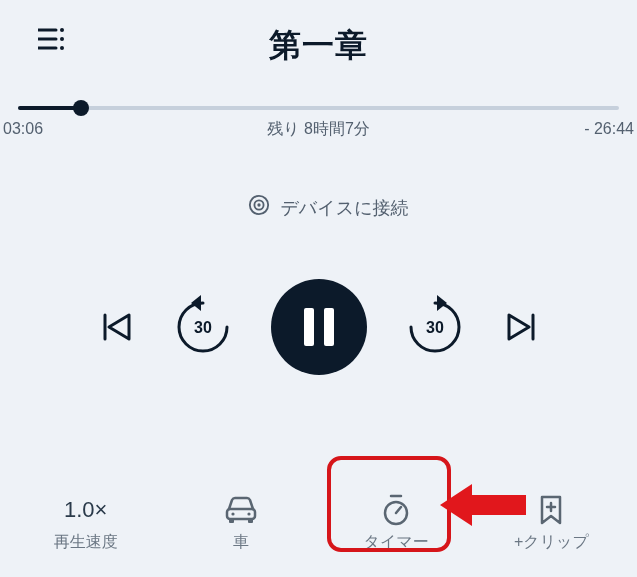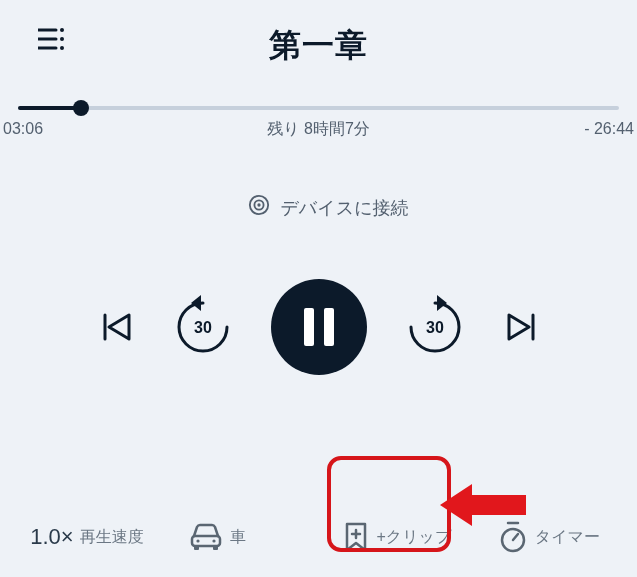--- a/index.html
+++ b/index.html
@@ -120,21 +120,21 @@
   .bottom {
     position: absolute;
     bottom: 0;
     left: 0; right: 0;
     display: flex;
     justify-content: space-around;
     padding: 18px 8px 24px;
   }
   .bcell {
     display: flex;
-    flex-direction: row;
+    flex-direction: column;
     align-items: center;
     gap: 6px;
     color: #6b7784;
     font-size: 16px;
     cursor: pointer;
     min-width: 110px;
   }
   .bcell .icon-slot {
     height: 32px;
     display: flex;
@@ -252,38 +252,38 @@
         <circle cx="10" cy="19" r="1.6" fill="#5a6672"></circle>
         <circle cx="26" cy="19" r="1.6" fill="#5a6672"></circle>
         <rect x="6" y="24" width="5" height="4" rx="1" fill="#5a6672"></rect>
         <rect x="25" y="24" width="5" height="4" rx="1" fill="#5a6672"></rect>
       </svg>
     </div>
     <span>車</span>
   </div>
   <div class="bcell">
     <div class="icon-slot">
+      <svg width="32" height="34" viewBox="0 0 32 34">
+        <line x1="11" y1="3" x2="21" y2="3" stroke="#5a6672" stroke-width="2.5" stroke-linecap="round"></line>
+        <circle cx="16" cy="20" r="11" fill="none" stroke="#5a6672" stroke-width="2.5"></circle>
+        <line x1="16" y1="20" x2="21" y2="14" stroke="#5a6672" stroke-width="2.5" stroke-linecap="round"></line>
+      </svg>
+    </div>
+    <span>タイマー</span>
+  </div>
+  <div class="bcell">
+    <div class="icon-slot">
       <svg width="28" height="32" viewBox="0 0 28 32">
         <path d="M5 3 L23 3 L23 29 L14 22 L5 29 Z" fill="none" stroke="#5a6672" stroke-width="2.5" stroke-linejoin="round"></path>
         <line x1="14" y1="9" x2="14" y2="17" stroke="#5a6672" stroke-width="2.5" stroke-linecap="round"></line>
         <line x1="10" y1="13" x2="18" y2="13" stroke="#5a6672" stroke-width="2.5" stroke-linecap="round"></line>
       </svg>
     </div>
     <span>+クリップ</span>
   </div>
-  <div class="bcell">
-    <div class="icon-slot">
-      <svg width="32" height="34" viewBox="0 0 32 34">
-        <line x1="11" y1="3" x2="21" y2="3" stroke="#5a6672" stroke-width="2.5" stroke-linecap="round"></line>
-        <circle cx="16" cy="20" r="11" fill="none" stroke="#5a6672" stroke-width="2.5"></circle>
-        <line x1="16" y1="20" x2="21" y2="14" stroke="#5a6672" stroke-width="2.5" stroke-linecap="round"></line>
-      </svg>
-    </div>
-    <span>タイマー</span>
-  </div>
 </div>
 
 <div class="highlight-box"></div>
 <div class="arrow">
   <svg width="86" height="54" viewBox="0 0 86 54">
     <polygon points="0,27 32,6 32,17 86,17 86,37 32,37 32,48" fill="#e1171c"></polygon>
   </svg>
 </div>
 
 </body></html>

